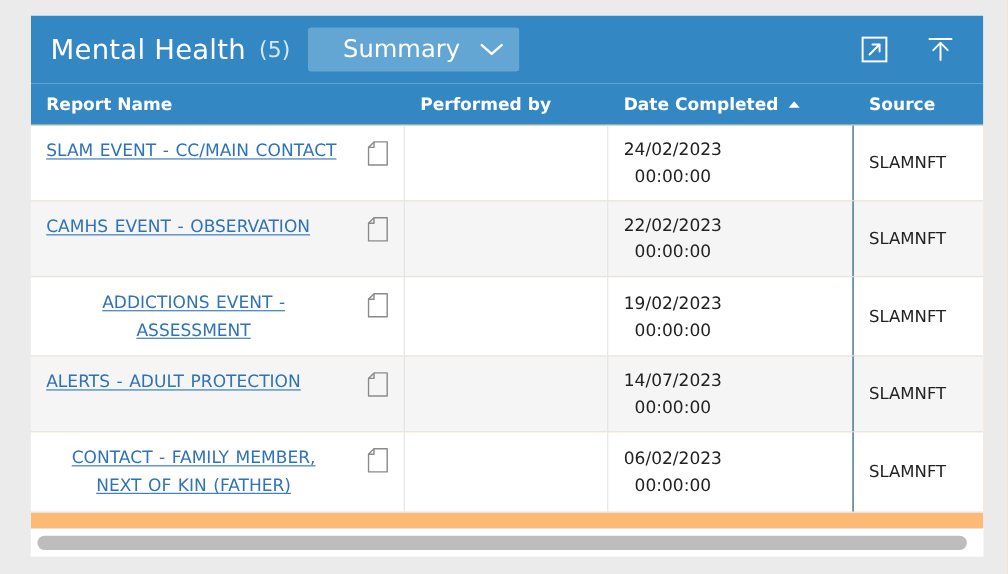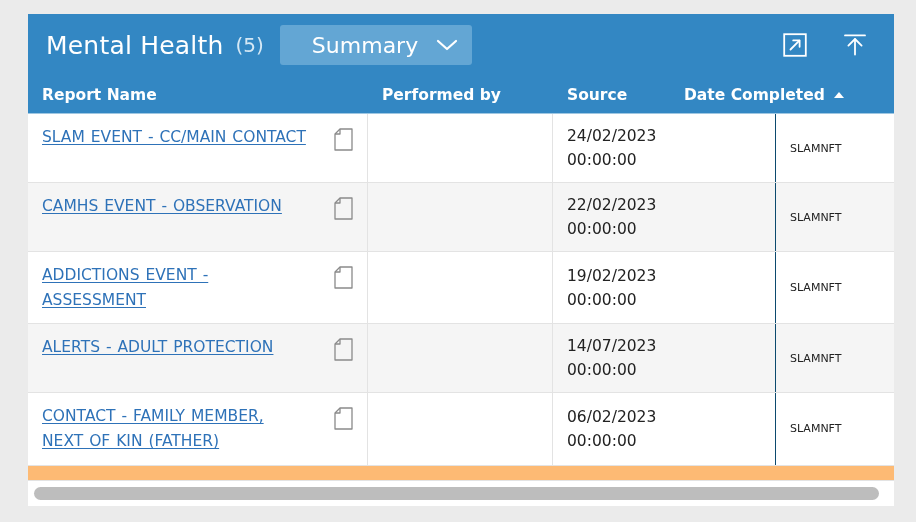--- a/index.html
+++ b/index.html
@@ -136,20 +136,21 @@
     background: #ffffff;
     align-items: stretch;
   }
   .row.alt { background: #f5f5f5; }
 
   .cell {
     box-sizing: border-box;
     padding: 10px 14px 10px 14px;
     display: flex;
     align-items: center;
+    text-align: center;
   }
 
   
   .c-name   { width: 340px; flex: 0 0 340px; border-right: 1px solid #e3e3e3; align-items: flex-start; padding-top: 11px; }
   .c-perf   { width: 185px; flex: 0 0 185px; border-right: 1px solid #e3e3e3; }
   .c-date   { width: 223px; flex: 0 0 223px; border-right: 1px solid #0c4a6e; }
   .c-source { width: 117px; flex: 0 0 117px; }
 
   .colheader .c-name   { padding-left: 14px; }
   .colheader .c-perf   { padding-left: 14px; }
@@ -184,21 +185,21 @@
 
   .date-text {
     color: #222222;
     font-size: 15.5px;
     line-height: 1.55;
     white-space: pre-line;
   }
 
   .source-text {
     color: #222222;
-    font-size: 11px;
+    font-size: 15px;
     white-space: nowrap;
   }
 
   .sort-arrow {
     margin-left: 9px;
     display: inline-block;
     width: 0;
     height: 0;
     border-left: 5px solid transparent;
     border-right: 5px solid transparent;
@@ -261,26 +262,26 @@
       </div>
     </div>
 
     <div class="colheader">
       <div class="cell c-name">
         <span>Report Name</span>
       </div>
       <div class="cell c-perf">
         <span>Performed by</span>
       </div>
-      <div class="cell c-source">
-        <span>Source</span>
-      </div>
       <div class="cell c-date">
         <span>Date Completed</span>
         <span class="sort-arrow"></span>
+      </div>
+      <div class="cell c-source">
+        <span>Source</span>
       </div>
     </div>
 
     <div class="table-area">
 
       <div class="row">
         <div class="cell c-name">
           <div class="name-inner">
             <span class="report-link">SLAM EVENT - CC/MAIN CONTACT</span>
             <span class="doc-icon">

